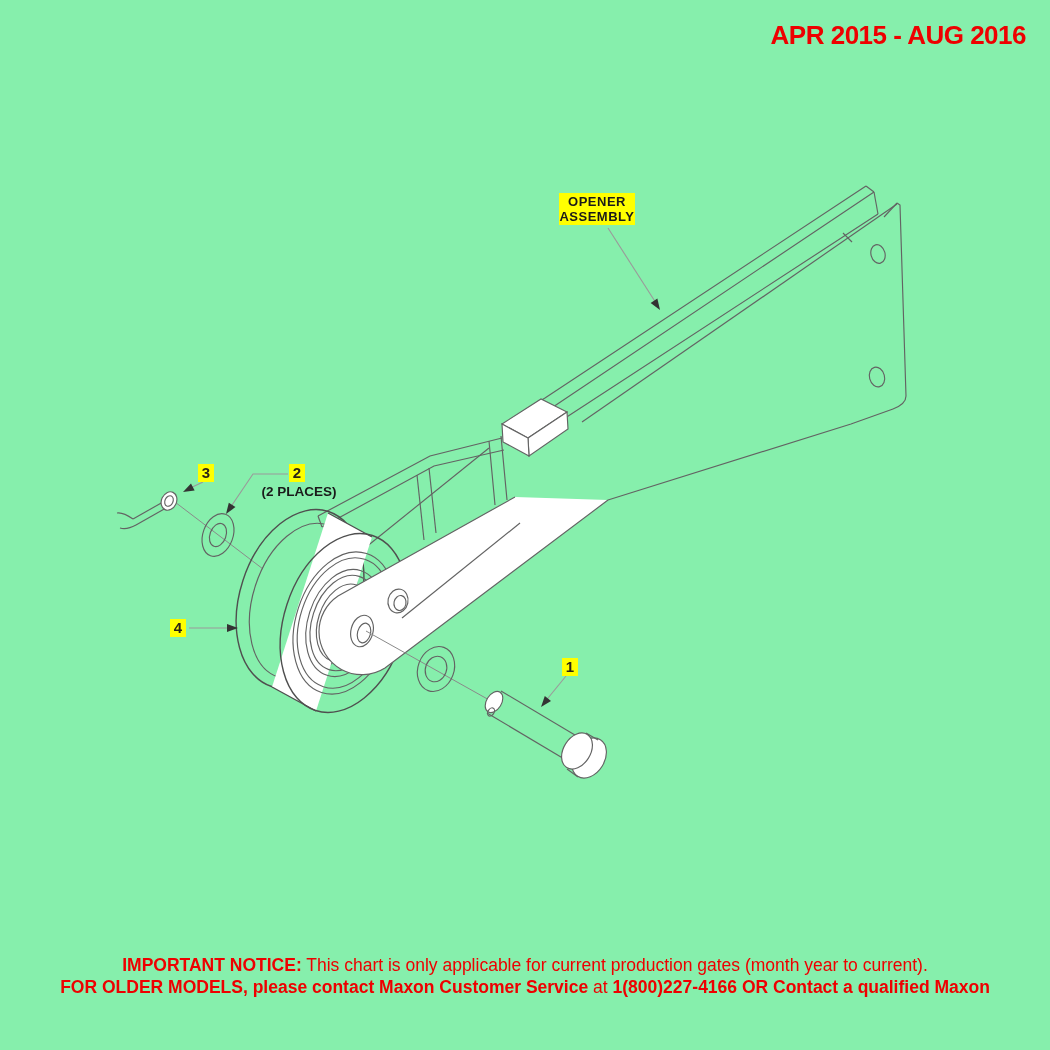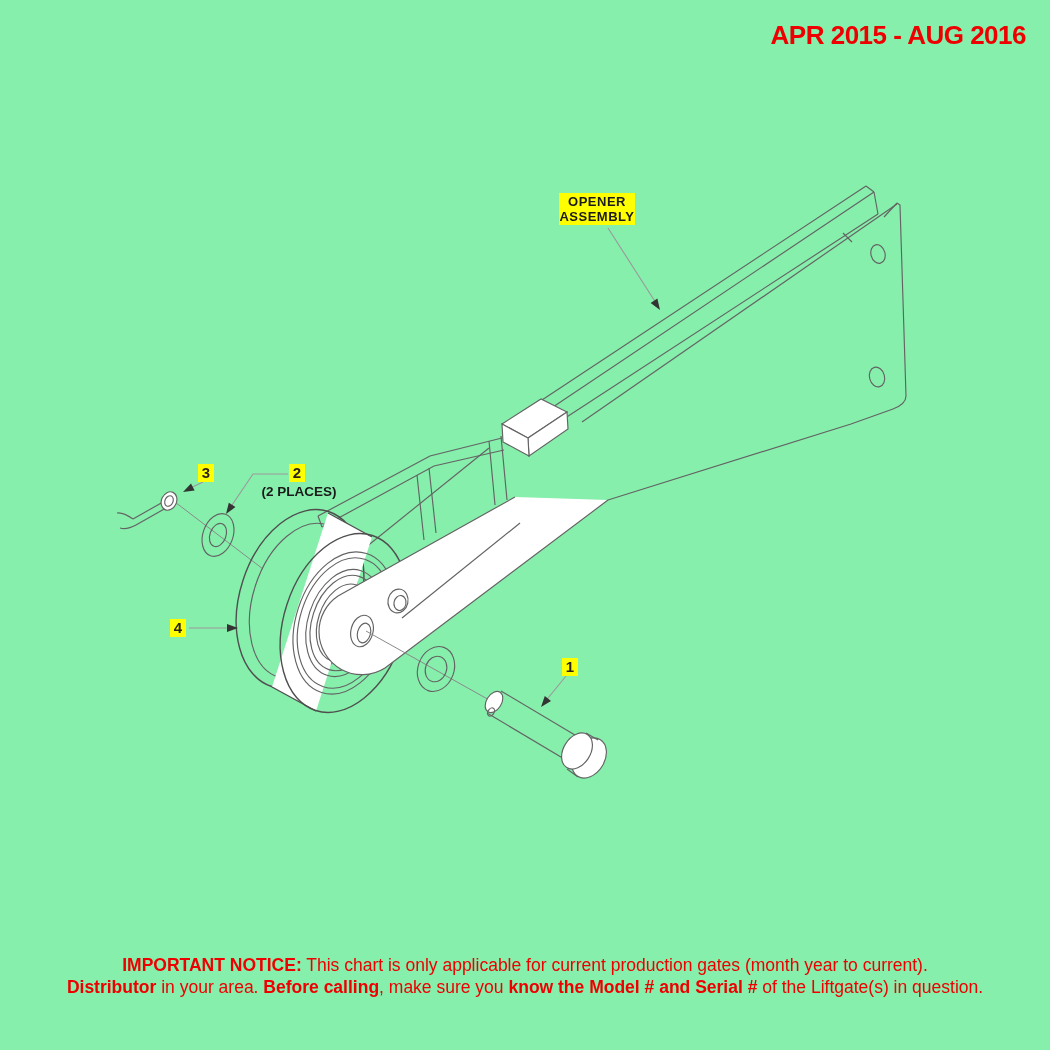--- a/index.html
+++ b/index.html
@@ -159,15 +159,15 @@
       <text class="callout-num" x="206" y="478">3</text>
     </g>
     <g>
       <rect class="hl" x="170" y="619" width="16" height="18"></rect>
       <text class="callout-num" x="178" y="633">4</text>
     </g>
   </svg>
 
   <div id="notice">
       <div><b>IMPORTANT NOTICE:</b><span> This chart is only applicable for current production gates (month year to current).</span></div>
-      <div><b>Distributor</b><span> in your area. </span><b>Before calling</b><span>, make sure you </span><b>know the Model # and Serial #</b><span> of the Liftgate(s) in question.</span></div>
+      <div><b>FOR OLDER MODELS, please contact Maxon Customer Service</b><span> at </span><b>1(800)227-4166 OR Contact a qualified Maxon</b></div>
     </div>
 </div>
 
 </body></html>

